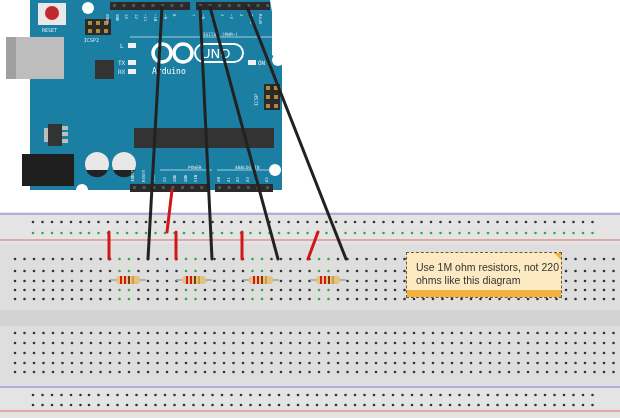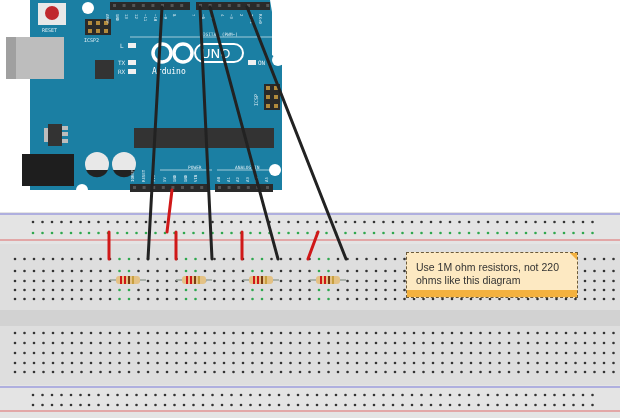--- a/index.html
+++ b/index.html
@@ -1,18 +1,18 @@
 <!DOCTYPE html>
 <html><head>
 <meta charset="utf-8">
 <style>
   html,body{margin:0;padding:0;background:#ffffff;}
   body{width:620px;height:418px;position:relative;overflow:hidden;font-family:"DejaVu Sans",sans-serif;}
   #stage{position:absolute;left:0;top:0;width:620px;height:418px;}
-  .note{position:absolute;left:406px;top:252px;width:172px;height:46px;background:#fde9c2;border:1px dashed #6b5a3a;box-sizing:border-box;padding-left:43px;}
+  .note{position:absolute;left:406px;top:252px;width:156px;height:46px;background:#fde9c2;border:1px dashed #6b5a3a;box-sizing:border-box;padding-left:43px;}
   .note-bottom{position:absolute;left:0;right:0;bottom:0;height:7px;background:#f3b13f;}
   .note-corner{position:absolute;right:0;top:0;width:0;height:0;border-left:7px solid transparent;border-top:7px solid #f3b13f;}
   .note-text{position:absolute;left:9px;top:8px;font-family:"Liberation Sans",sans-serif;font-size:10.5px;line-height:13px;color:#333;}
 </style>
 </head>
 <body>
 
 <svg id="stage" width="620" height="418" viewBox="0 0 620 418" xmlns="http://www.w3.org/2000/svg">
 
   <g>

